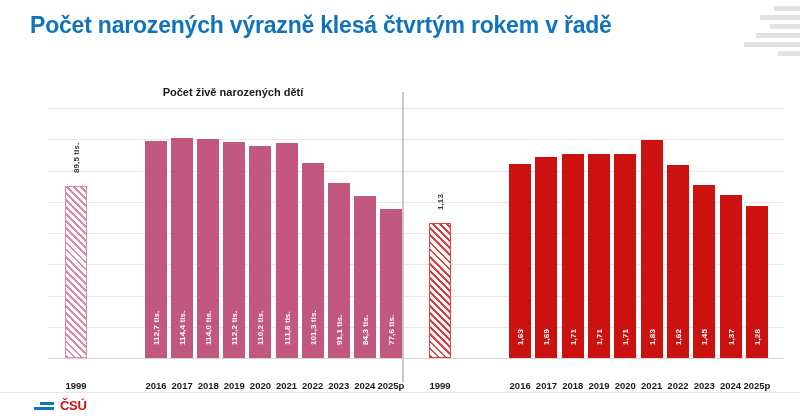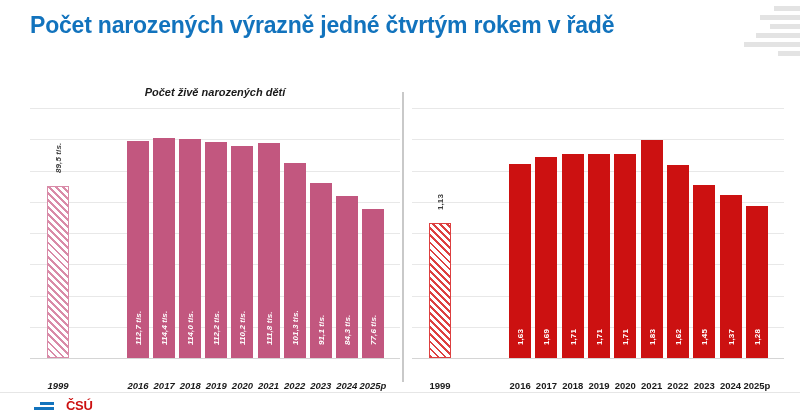--- a/index.html
+++ b/index.html
@@ -39,21 +39,21 @@
   
   #charts {
     position: absolute;
     left: 0; top: 86px;
     width: 800px; height: 300px;
   }
   .panel {
     position: absolute;
     top: 0; height: 300px;
   }
-  #panel-left  { left: 30px;  width: 370px; font-style: italic; }
+  #panel-left  { left: 48px;  width: 370px; }
   #panel-right { left: 412px; width: 372px; }
 
   .panel-title {
     position: absolute;
     top: 0; left: 0; right: 0;
     text-align: center;
     font-size: 11px;
     font-weight: bold;
     color: #1a1a1a;
   }
@@ -154,37 +154,37 @@
 
   
   #footer-rule {
     position: absolute;
     left: 0; right: 0; top: 392px;
     height: 1px; background: #e6e6e6;
   }
   #logo {
     position: absolute;
     left: 34px; top: 398px;
-    display: flex; align-items: center; gap: 12px;
+    display: flex; align-items: center; gap: 6px;
   }
   #logo .marks { display: flex; flex-direction: column; gap: 2px; }
   #logo .marks i {
     display: block; height: 3px; background: #1273bd;
   }
   #logo .marks i.m1 { width: 14px; margin-left: 6px; }
   #logo .marks i.m2 { width: 20px; }
   #logo .wordmark {
     font-size: 13px; font-weight: bold;
     color: #cc1111; letter-spacing: -0.3px;
   }
 </style>
 </head>
 <body>
 
-<div id="slide-title">Počet narozených výrazně jedné čtvrtým rokem v řadě</div>
+<div id="slide-title">Počet narozených výrazně klesá čtvrtým rokem v řadě</div>
 
 <div id="deco-bars">
   <i style="width:26px"></i>
   <i style="width:40px"></i>
   <i style="width:30px"></i>
   <i style="width:44px"></i>
   <i style="width:56px"></i>
   <i style="width:22px"></i>
 </div>
 

